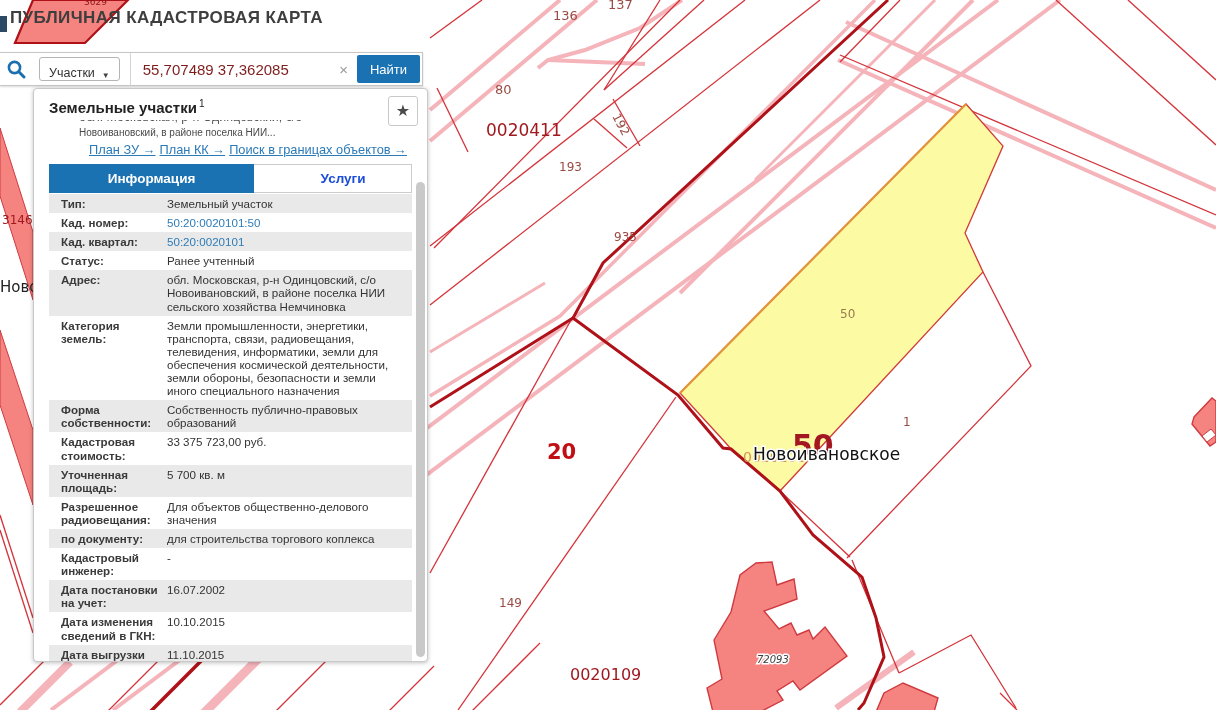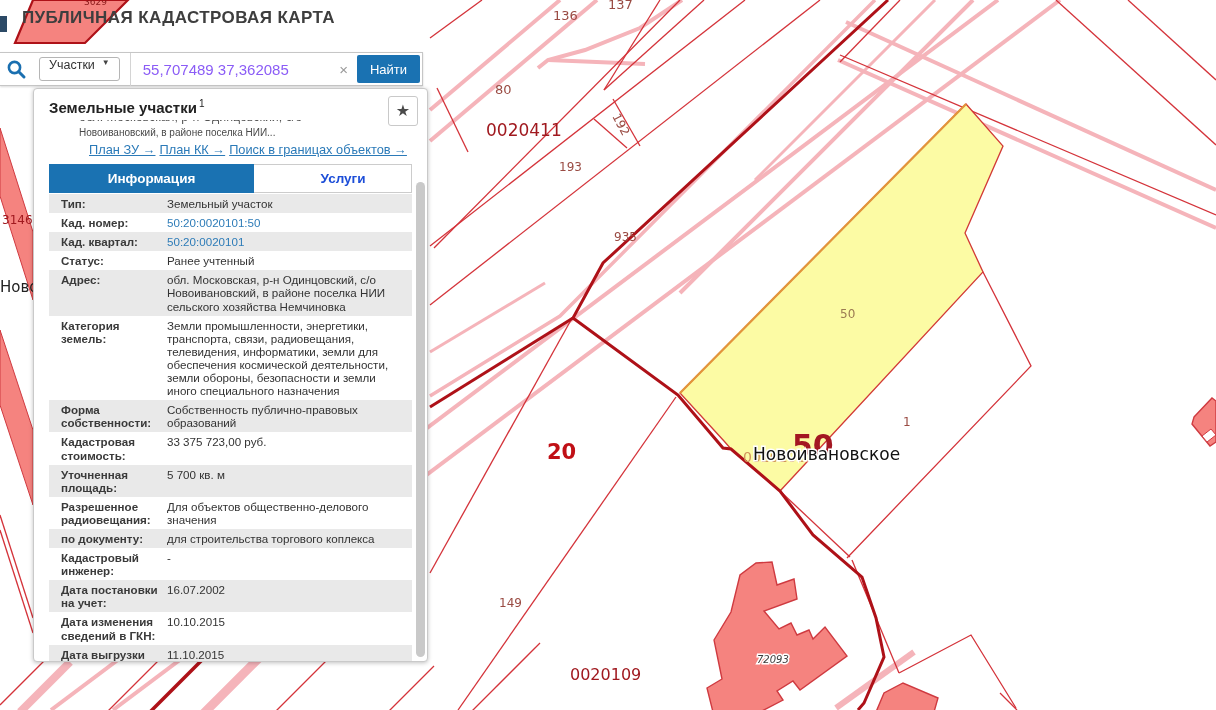--- a/index.html
+++ b/index.html
@@ -1,33 +1,33 @@
 <!DOCTYPE html>
 <html><head>
 <meta charset="utf-8">
 <style>
   html,body{margin:0;padding:0;background:#fff;}
   .stage{position:relative;width:1216px;height:710px;overflow:hidden;background:#fff;
          font-family:"Liberation Sans",sans-serif;}
   #map{position:absolute;left:0;top:0;}
   .map-label{font-family:"DejaVu Sans",sans-serif;}
   .logo-sliver{position:absolute;left:0;top:16px;width:7px;height:16px;background:#2c4a66;}
-  .app-title{position:absolute;left:22px;top:8px;font-size:17px;font-weight:bold;color:#3e3e3e;
+  .app-title{position:absolute;left:10px;top:8px;font-size:17px;font-weight:bold;color:#3e3e3e;
              letter-spacing:.4px;}
   
   .searchbar{position:absolute;left:0;top:52px;width:423px;height:34px;background:#fff;
              border:1px solid #c6c6c6;border-left:none;box-sizing:border-box;display:flex;
              align-items:center;box-shadow:0 1px 2px rgba(0,0,0,.15);}
   .mag{margin-left:6px;flex:0 0 auto;}
-  .cat{margin-left:12px;height:24px;display:flex;align-items:flex-start;gap:7px;background:#fff;
+  .cat{margin-left:12px;height:24px;display:flex;align-items:flex-end;gap:7px;background:#fff;
        border:1px solid #b5b5b5;border-radius:3px;padding:0 9px;font-size:12.5px;color:#333;
        font-family:inherit;cursor:pointer;}
   .caret{font-size:8px;color:#444;}
   .vr{width:1px;height:33px;background:#d4d4d4;margin-left:10px;}
-  .q{flex:1;border:none;outline:none;margin-left:10px;font-size:15px;color:#8b5cf6;
+  .q{flex:1;border:none;outline:none;margin-left:10px;font-size:15px;color:#7f1d1d;
      font-family:inherit;min-width:0;background:transparent;}
   .clr{color:#9a9a9a;font-size:15px;margin:0 9px 0 4px;cursor:pointer;}
   .go{width:63px;height:28px;margin-right:2px;background:#1a72b2;color:#fff;border:none;
       border-radius:2px;font-size:13px;font-family:inherit;cursor:pointer;}
   
   .panel{position:absolute;left:33px;top:88px;width:395px;height:574px;background:#fff;
          border:1px solid #c9c9c9;border-radius:4px;box-sizing:border-box;
          box-shadow:0 1px 4px rgba(0,0,0,.25);overflow:hidden;}
   .ptitle-row{position:relative;padding:9px 14px 2px 15px;}
   .ptitle{font-size:15px;font-weight:bold;color:#222;}

